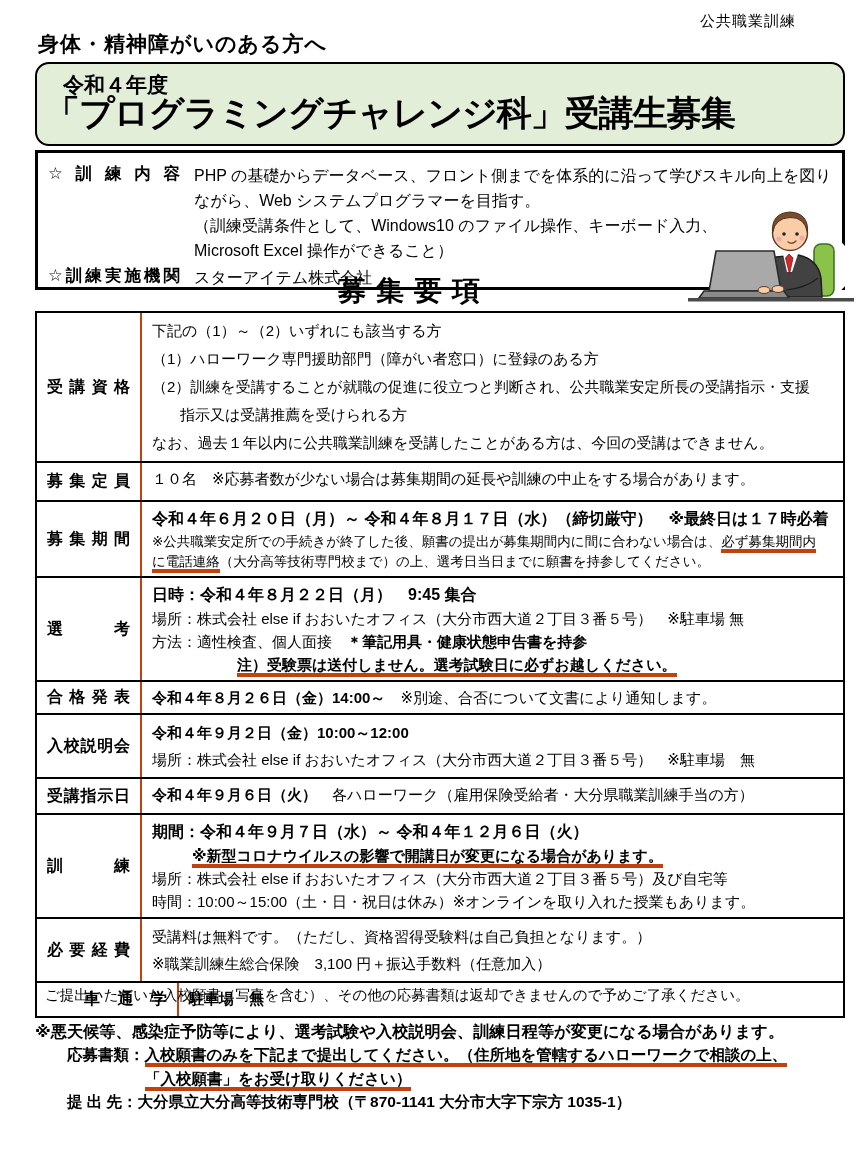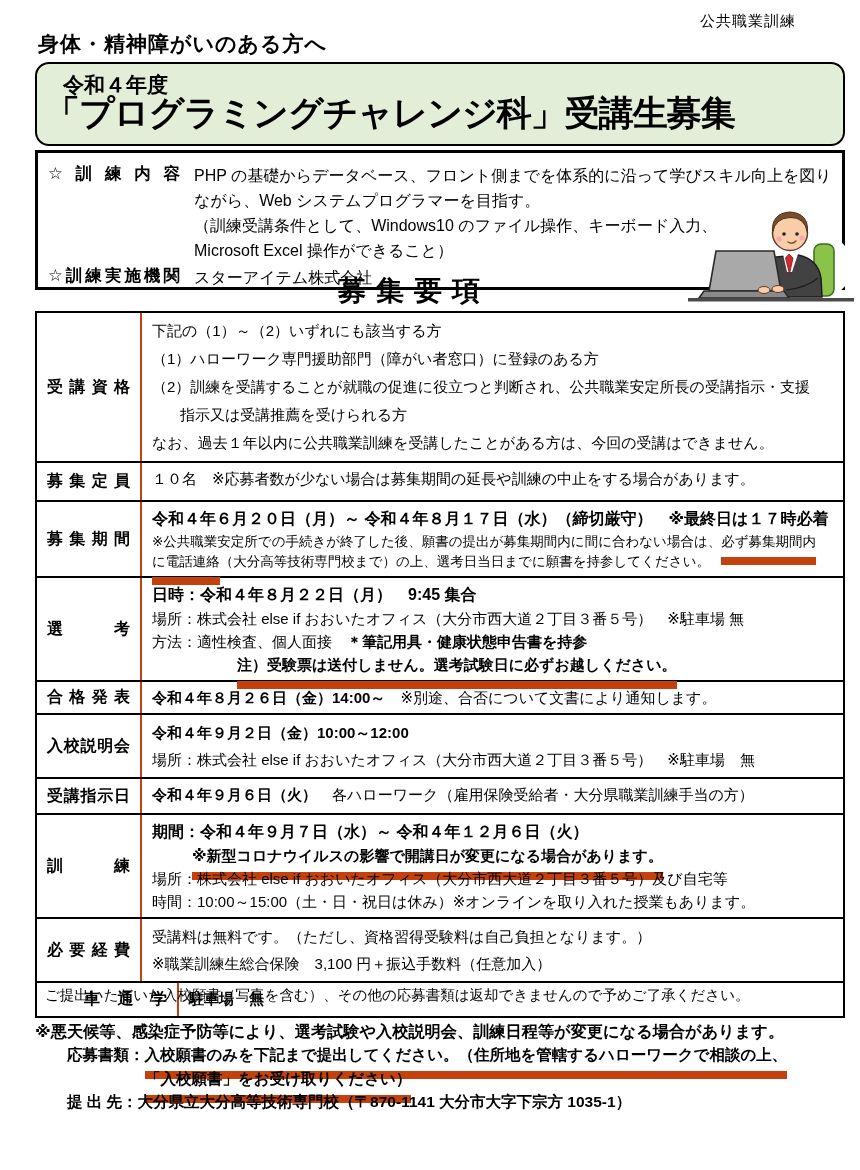--- a/index.html
+++ b/index.html
@@ -39,21 +39,21 @@
              display:flex; align-items:center; padding:0 10px;font-family:Liberation Mono, monospace; }
   .t-label-text { width:100%; font-weight:bold; font-size:16px;
                   text-align:justify; text-align-last:justify; }
   .t-content { flex:1; display:flex; flex-direction:column; justify-content:space-between; padding:4px 8px 4px 10px; }
   .t-line { font-size:15px; line-height:23px; }
   .t-line.sp { line-height:28px; }
   .t-line.lg { font-size:16px; line-height:25px; }
   .t-line.md { line-height:27px; }
   .t-line.sm { font-size:13.5px; line-height:20px; }
   .b { font-weight:bold; }
-  .u { border-bottom:8px solid #c2410c; padding-bottom:8px; }
+  .u { border-bottom:4px solid #c2410c; padding-bottom:0px; }
 
   .notes { position:absolute; top:984px; left:35px; width:812px; }
   .n-line { font-size:14.5px; line-height:22px; margin-bottom:1px; }
   .n-line.warn { font-size:16.2px; line-height:23px; font-weight:bold; margin-top:14px; }
   .n-line.app { font-size:15.5px; line-height:22.5px; }
 </style>
 </head>
 <body>
 
 <div class="page">

